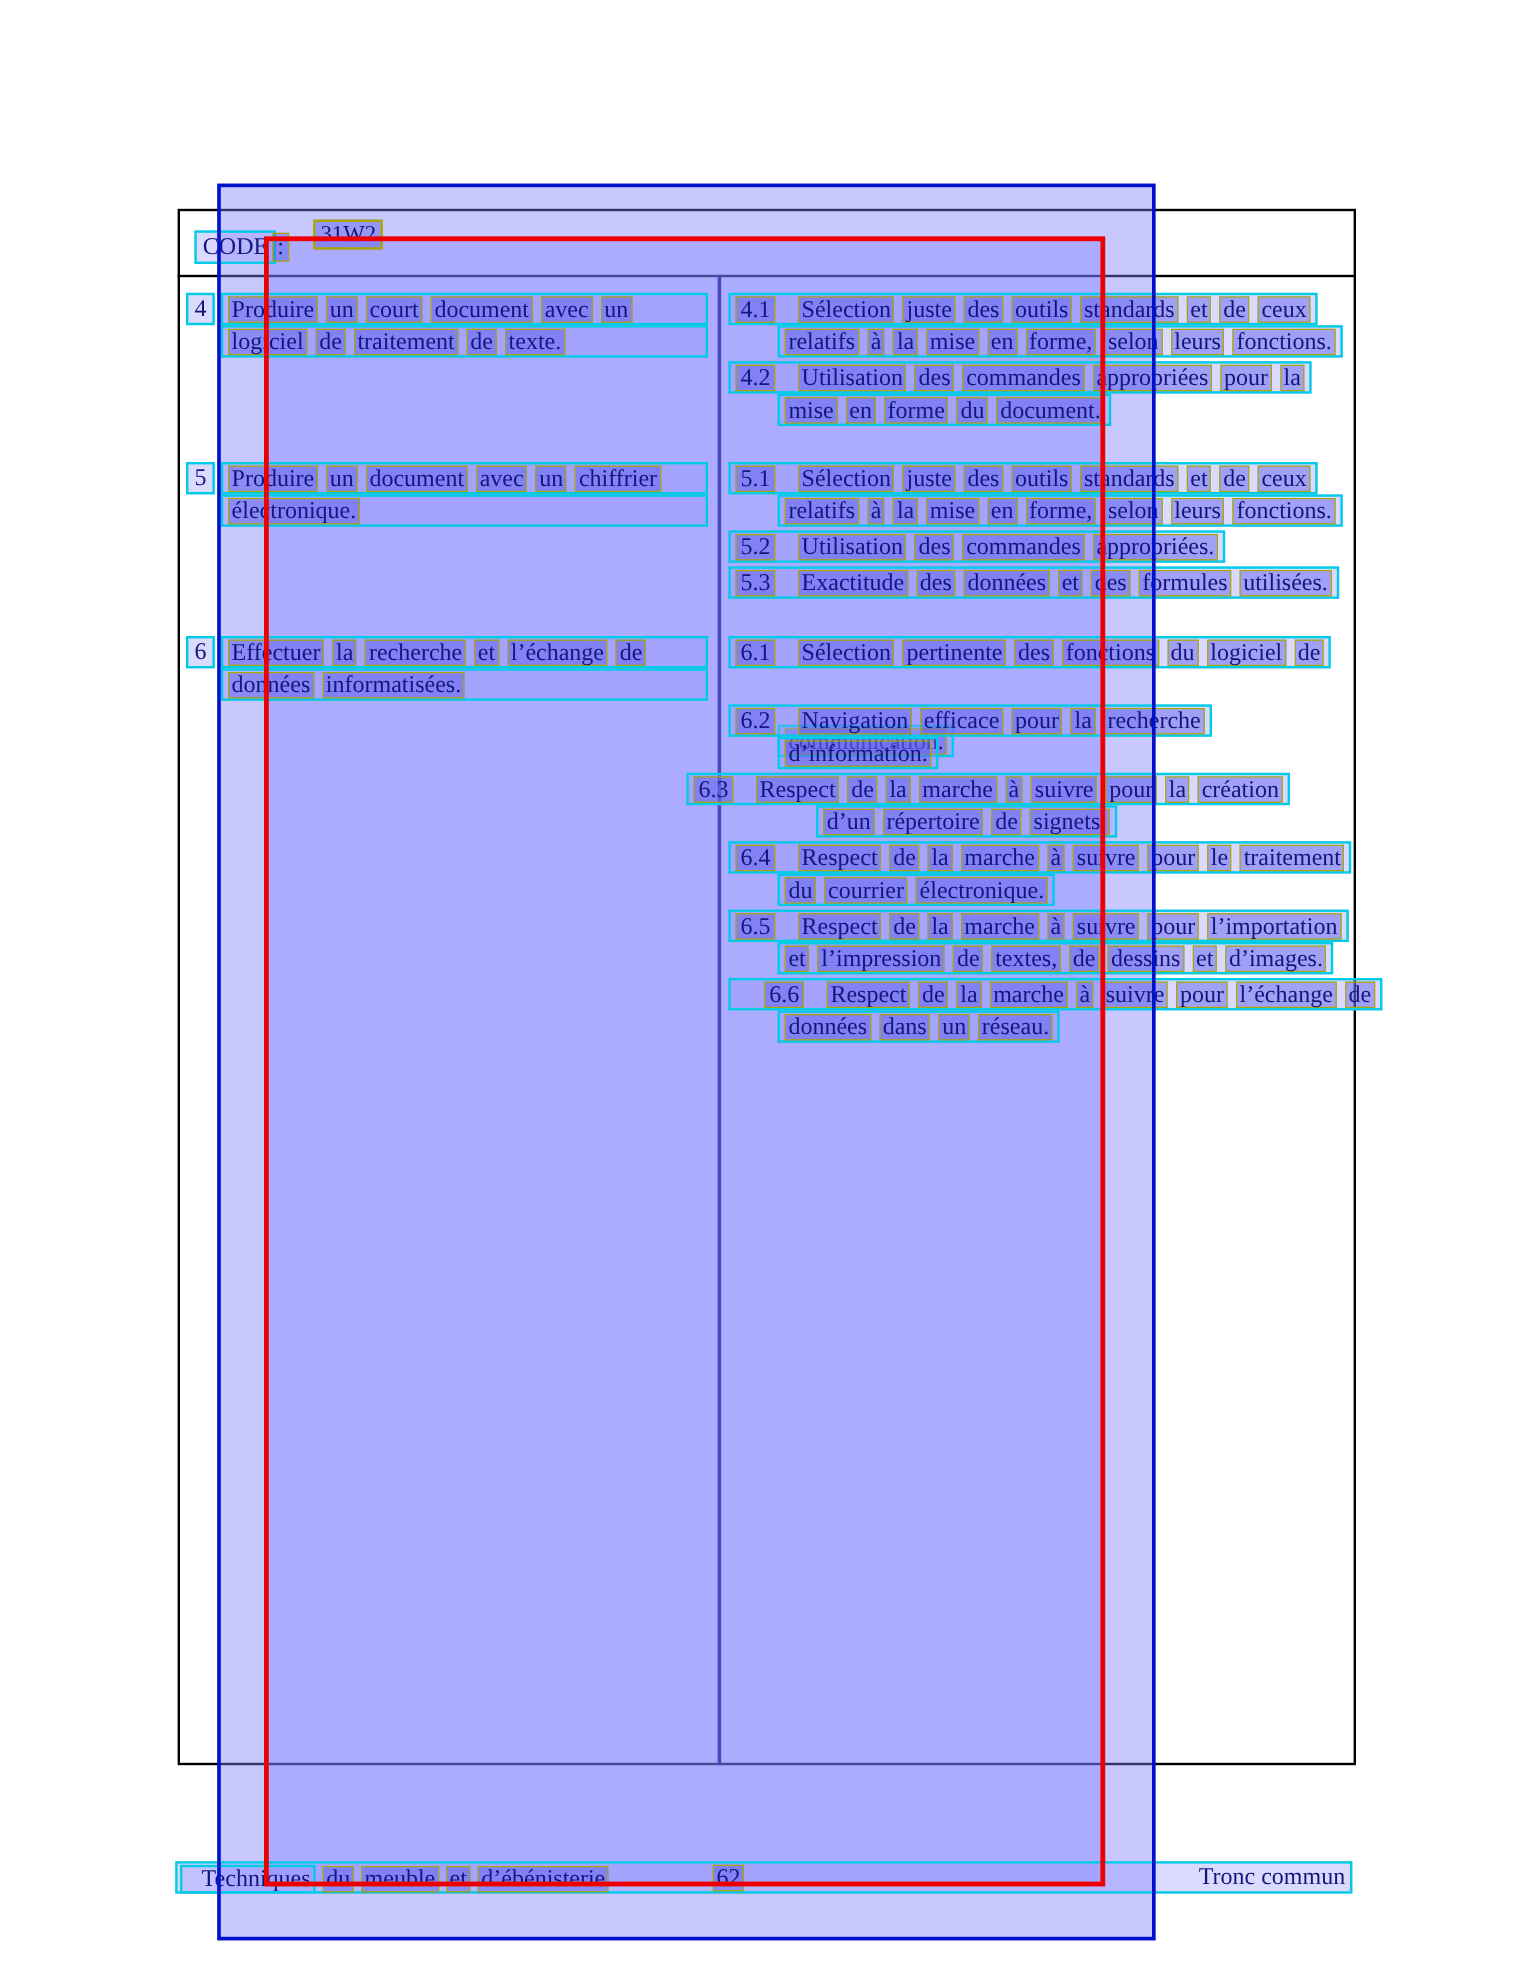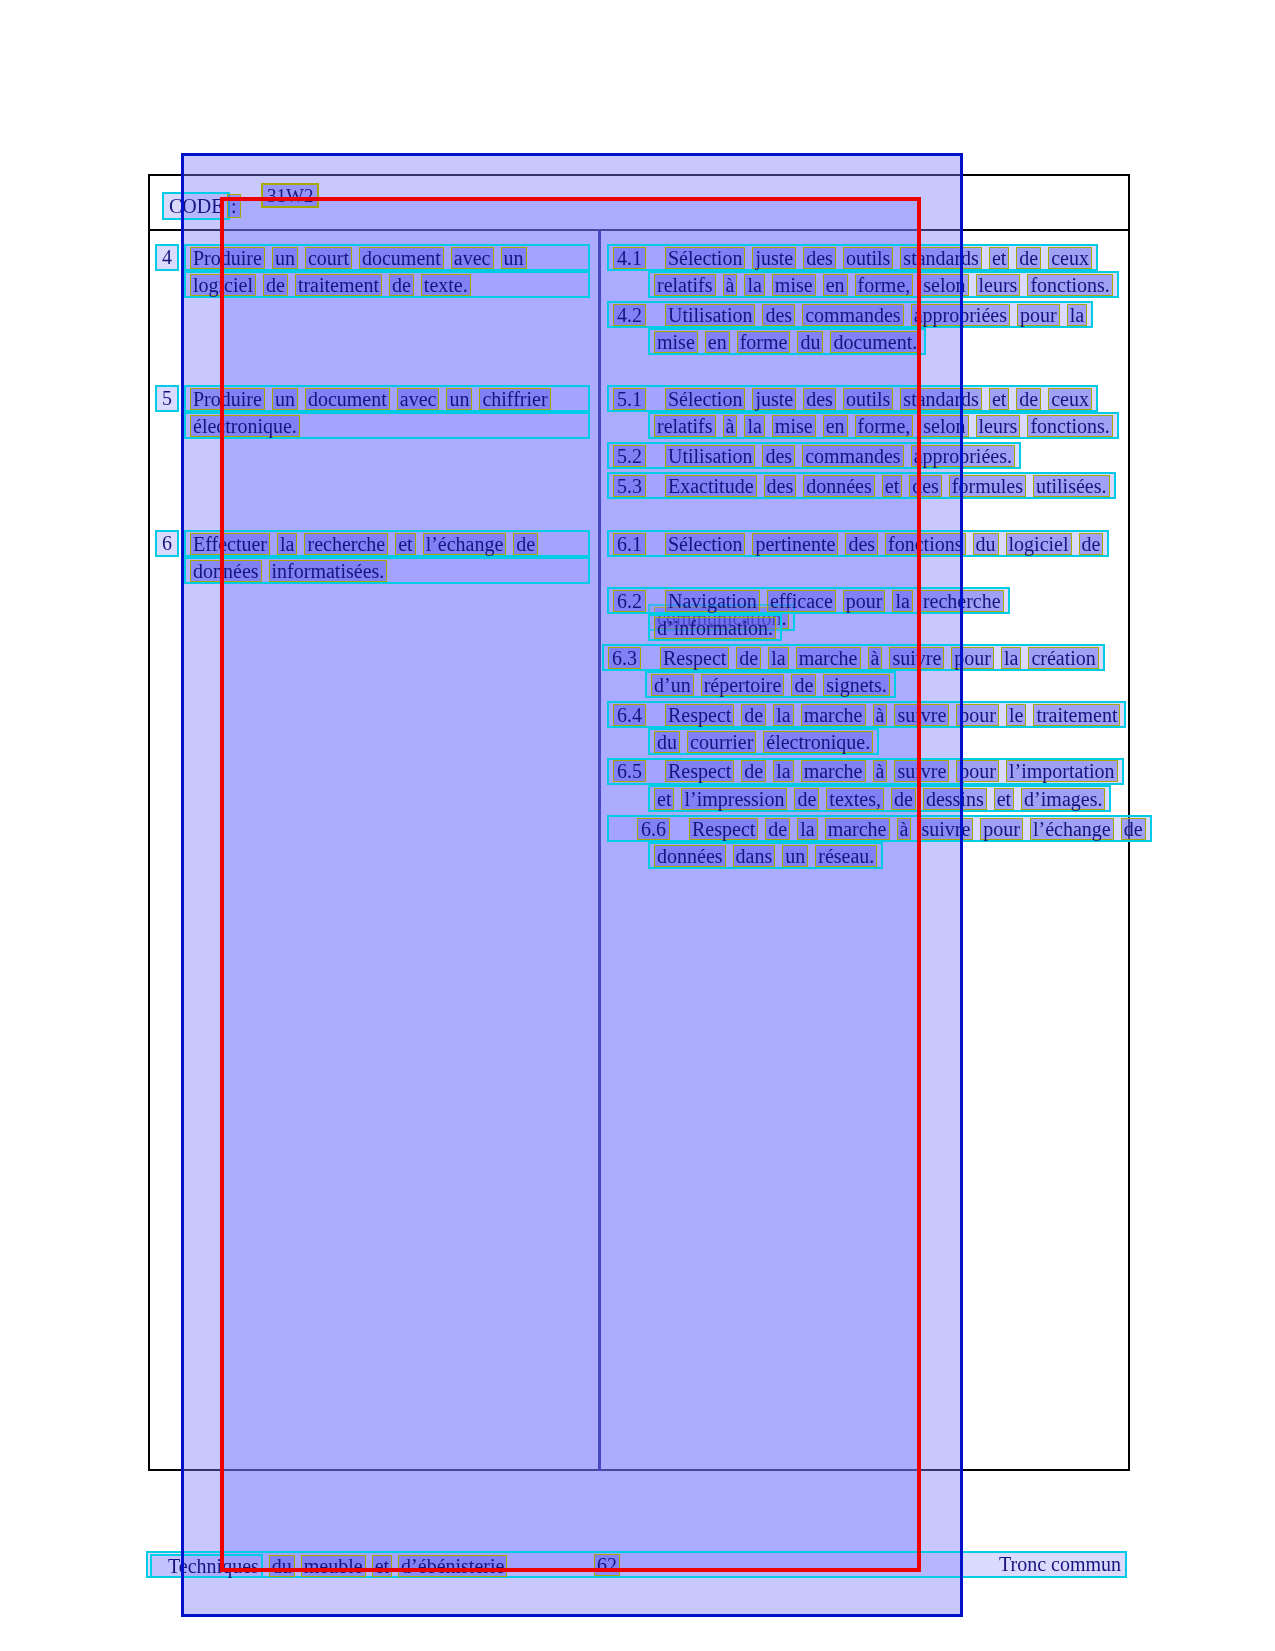--- a/index.html
+++ b/index.html
@@ -254,33 +254,33 @@
           <span class="num-box-right">6.2</span>
           <span class="word-box">Navigation</span>
           <span class="word-box">efficace</span>
           <span class="word-box">pour</span>
           <span class="word-box">la</span>
           <span class="word-box">recherche</span>
         </div>
         <div class="line-box" style="left: 648px; top: 614px;">
           <span class="word-box">d’information.</span>
         </div>
-        <div class="line-box" style="left: 602px; top: 644px;">
+        <div class="line-box" style="left: 572px; top: 644px;">
           <span class="num-box-right">6.3</span>
           <span class="word-box">Respect</span>
           <span class="word-box">de</span>
           <span class="word-box">la</span>
           <span class="word-box">marche</span>
           <span class="word-box">à</span>
           <span class="word-box">suivre</span>
           <span class="word-box">pour</span>
           <span class="word-box">la</span>
           <span class="word-box">création</span>
         </div>
-        <div class="line-box" style="left: 645px; top: 671px;">
+        <div class="line-box" style="left: 680px; top: 671px;">
           <span class="word-box">d’un</span>
           <span class="word-box">répertoire</span>
           <span class="word-box">de</span>
           <span class="word-box">signets.</span>
         </div>
         <div class="line-box" style="left: 607px; top: 701px;">
           <span class="num-box-right">6.4</span>
           <span class="word-box">Respect</span>
           <span class="word-box">de</span>
           <span class="word-box">la</span>
@@ -289,21 +289,21 @@
           <span class="word-box">suivre</span>
           <span class="word-box">pour</span>
           <span class="word-box">le</span>
           <span class="word-box">traitement</span>
         </div>
         <div class="line-box" style="left: 648px; top: 728px;">
           <span class="word-box">du</span>
           <span class="word-box">courrier</span>
           <span class="word-box">électronique.</span>
         </div>
-        <div class="line-box" style="left: 607px; top: 758px; align-items: flex-end;">
+        <div class="line-box" style="left: 607px; top: 758px;">
           <span class="num-box-right">6.5</span>
           <span class="word-box">Respect</span>
           <span class="word-box">de</span>
           <span class="word-box">la</span>
           <span class="word-box">marche</span>
           <span class="word-box">à</span>
           <span class="word-box">suivre</span>
           <span class="word-box">pour</span>
           <span class="word-box">l’importation</span>
         </div>

